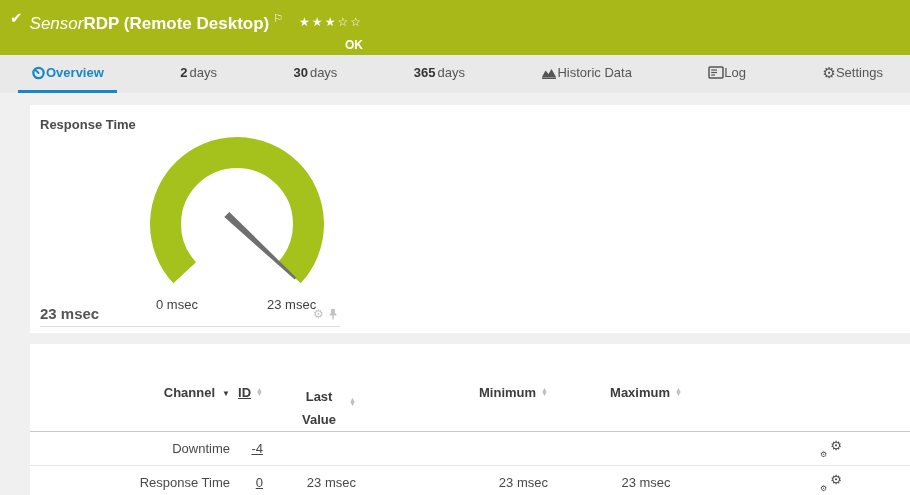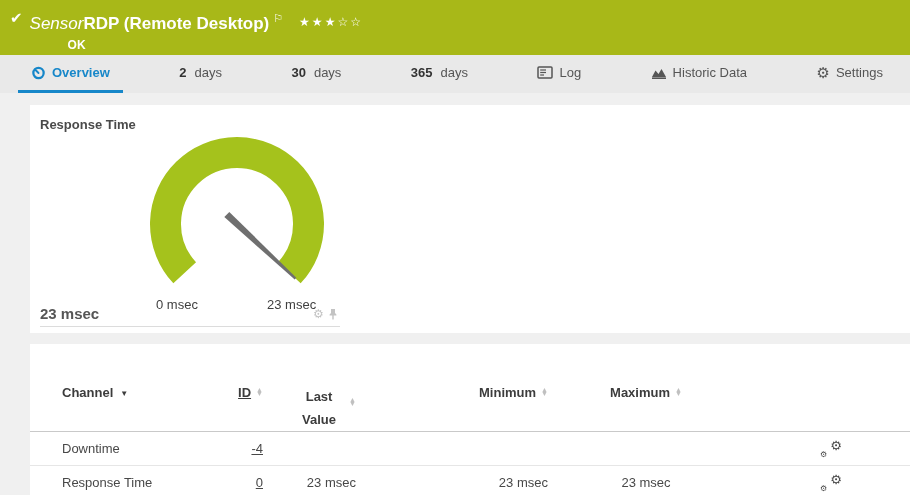--- a/index.html
+++ b/index.html
@@ -17,31 +17,31 @@
     background: #a8b818; color: #fff;
     display: flex; align-items: flex-start;
     padding: 8px 0 0 8px;
   }
   .check-icon { font-size: 15px; margin: 1px 7px 0 2px; line-height: 18px; }
   .titleline { font-size: 17px; line-height: 20px; white-space: nowrap; }
   .kind { font-style: italic; font-weight: 400; }
   .sname { font-weight: 700; }
   .flag-icon { font-size: 11px; vertical-align: 7px; margin-left: 4px; }
   .stars { margin-left: 16px; font-size: 12px; letter-spacing: 2px; vertical-align: 3px; cursor: pointer; }
-  .status-badge { margin-top: 4px; margin-left: 38px; font-size: 12px; font-weight: 700; }
+  .status-badge { margin-top: 4px; margin-left: 38px; font-size: 12px; font-weight: 700; text-align: right; }
 
   
   .tabbar {
     position: absolute; left: 0; top: 55px; right: 0; height: 38px;
     background: #e9e9e9;
     display: flex; align-items: stretch; justify-content: space-between;
     padding: 0 14px 0 18px;
   }
   .tab {
-    display: flex; align-items: center; gap: 6px;
+    display: flex; align-items: center; 
     padding: 4px 13px; font-size: 13px; color: #555;
     border-bottom: 3px solid transparent; cursor: pointer; white-space: nowrap;
   }
   .tab .tabnum { font-weight: 700; color: #333; margin-right: 2px; }
   .tab.active { color: #1787c9; border-bottom-color: #1787c9; font-weight: 700; }
   .tabicon { display: inline-flex; align-items: center; }
   .gear-glyph { font-size: 15px; color: #555; line-height: 1; }
 
   
   .panel { position: absolute; left: 30px; right: 0; background: #fff; }
@@ -55,21 +55,21 @@
   .tile-icons { position: absolute; left: 283px; top: 203px; display: flex; align-items: center; gap: 4px; color: #c3c3c3; }
   .tile-icons .mini-gear { font-size: 12px; line-height: 1; cursor: pointer; }
   .tile-icons svg { cursor: pointer; }
   .tile-divider { position: absolute; left: 10px; top: 221px; width: 300px; height: 1px; background: #dcdcdc; }
 
   
   .table-panel { top: 344px; height: 151px; overflow: hidden; }
   .trow { display: flex; align-items: center; }
   .thead { padding-top: 41px; align-items: flex-start; border-bottom: 1px solid #c9c9c9; min-height: 79px; font-weight: 700; color: #3c3c3c; font-size: 13px; }
   .tdata { height: 34px; border-bottom: 1px solid #e6e6e6; font-size: 13px; color: #484848; }
-  .c-channel { flex: 0 0 200px; padding-left: 32px; text-align: left; }
+  .c-channel { flex: 0 0 200px; padding-left: 32px; text-align: right; }
   .c-id      { flex: 0 0 33px;  text-align: right; text-decoration: underline; }
   .c-last    { flex: 0 0 93px;  text-align: right; }
   .c-min     { flex: 0 0 192px; text-align: right; }
   .c-max     { flex: 0 0 196px; text-align: center; }
   .c-gear    { margin-left: auto; width: 24px; margin-right: 68px; position: relative; height: 18px; }
   .thead .c-channel, .thead .hsort { cursor: pointer; }
   .hlabel-wrap { display: inline-block; max-width: 50px; text-align: center; vertical-align: top; line-height: 23px; }
   .sort-stack { display: inline-block; margin-left: 5px; vertical-align: 1px; color: #c0c0c0; }
   .sort-stack div { font-size: 7px; line-height: 4.5px; }
   .sorted-caret { font-size: 8px; color: #3c3c3c; margin-left: 7px; vertical-align: 1px; }
@@ -109,37 +109,37 @@
     <div class="tab">
       <span class="tabnum">30</span>
       <span class="tablabel">days</span>
     </div>
     <div class="tab">
       <span class="tabnum">365</span>
       <span class="tablabel">days</span>
     </div>
     <div class="tab">
       <span class="tabicon">
+        <svg width="16" height="14" viewBox="0 0 16 14">
+            <path d="M1 11 L4.5 4.5 L7.5 8 L10.5 3 L15 11 Z" fill="#555"></path>
+            <rect x="1" y="11.4" width="14" height="1.6" fill="#555"></rect>
+          </svg>
+      </span>
+      <span class="tablabel">Historic Data</span>
+    </div>
+    <div class="tab">
+      <span class="tabicon">
         <svg width="16" height="13" viewBox="0 0 16 13">
             <rect x="1" y="1" width="14" height="11" rx="1" fill="none" stroke="#555" stroke-width="1.5"></rect>
             <line x1="3.2" y1="4" x2="9" y2="4" stroke="#555" stroke-width="1.2"></line>
             <line x1="3.2" y1="6.5" x2="9" y2="6.5" stroke="#555" stroke-width="1.2"></line>
             <line x1="3.2" y1="9" x2="7" y2="9" stroke="#555" stroke-width="1.2"></line>
           </svg>
       </span>
       <span class="tablabel">Log</span>
-    </div>
-    <div class="tab">
-      <span class="tabicon">
-        <svg width="16" height="14" viewBox="0 0 16 14">
-            <path d="M1 11 L4.5 4.5 L7.5 8 L10.5 3 L15 11 Z" fill="#555"></path>
-            <rect x="1" y="11.4" width="14" height="1.6" fill="#555"></rect>
-          </svg>
-      </span>
-      <span class="tablabel">Historic Data</span>
     </div>
     <div class="tab">
       <span class="tabicon gear-glyph">⚙</span>
       <span class="tablabel">Settings</span>
     </div>
   </nav>
 
   <section class="panel gauge-panel">
     <div class="panel-title">Response Time</div>
 

